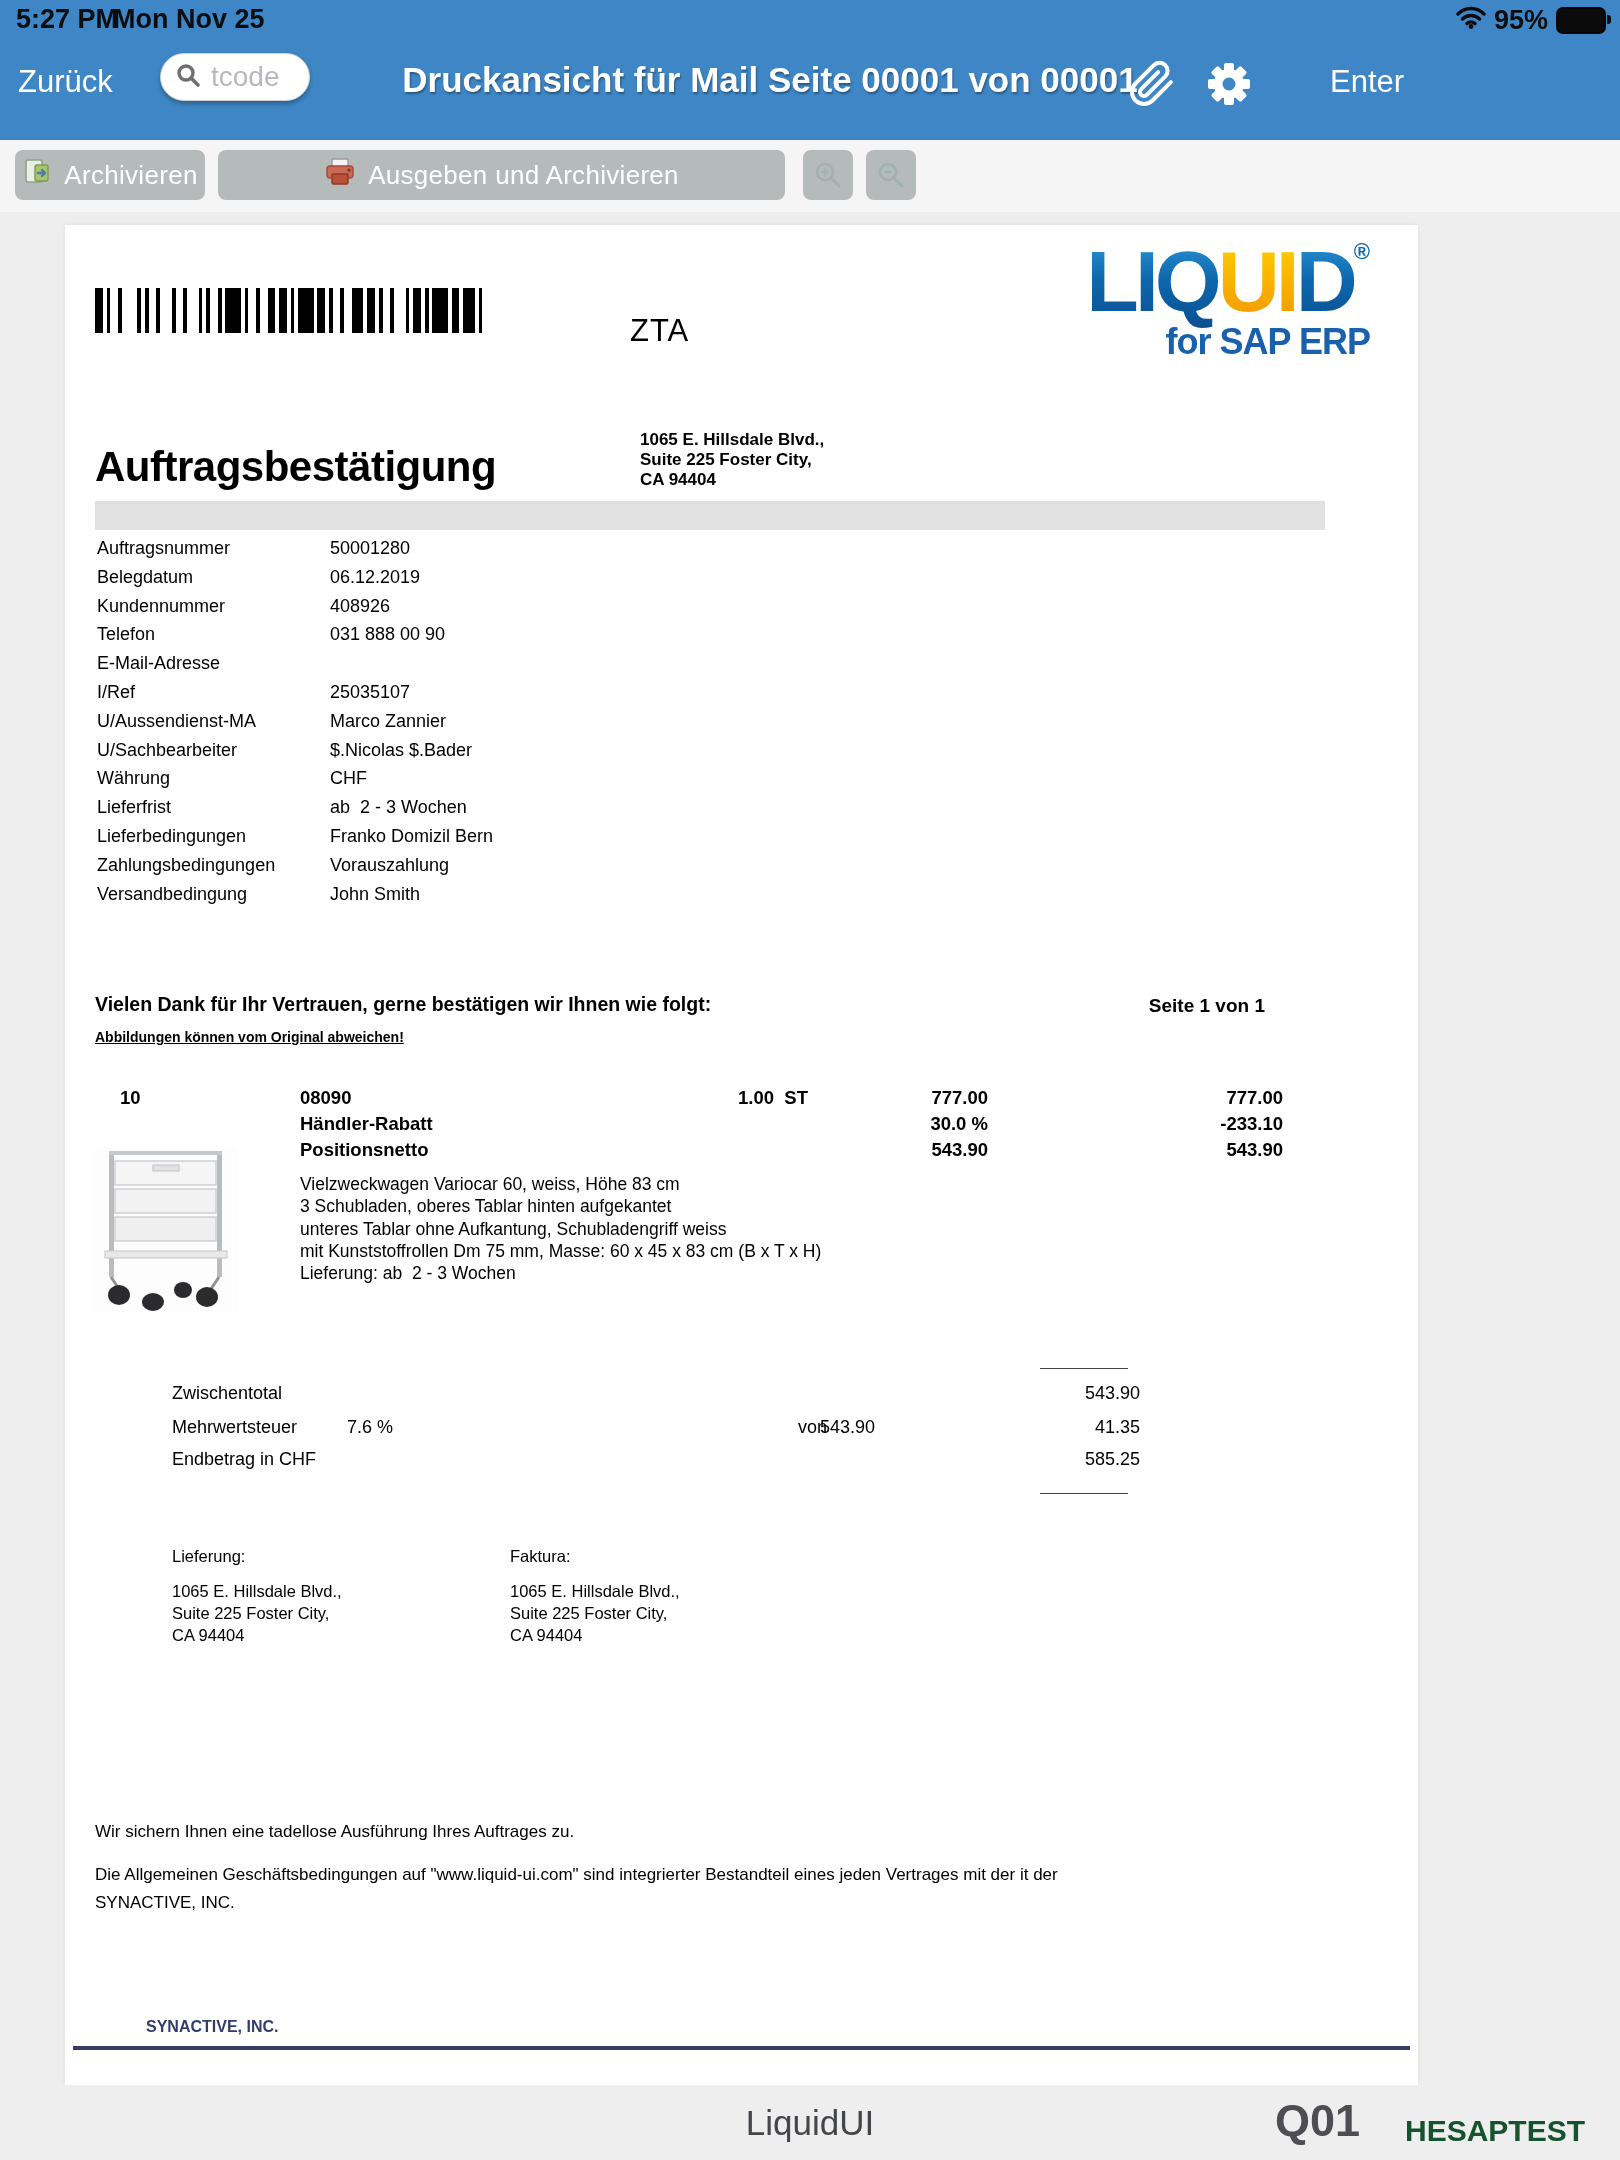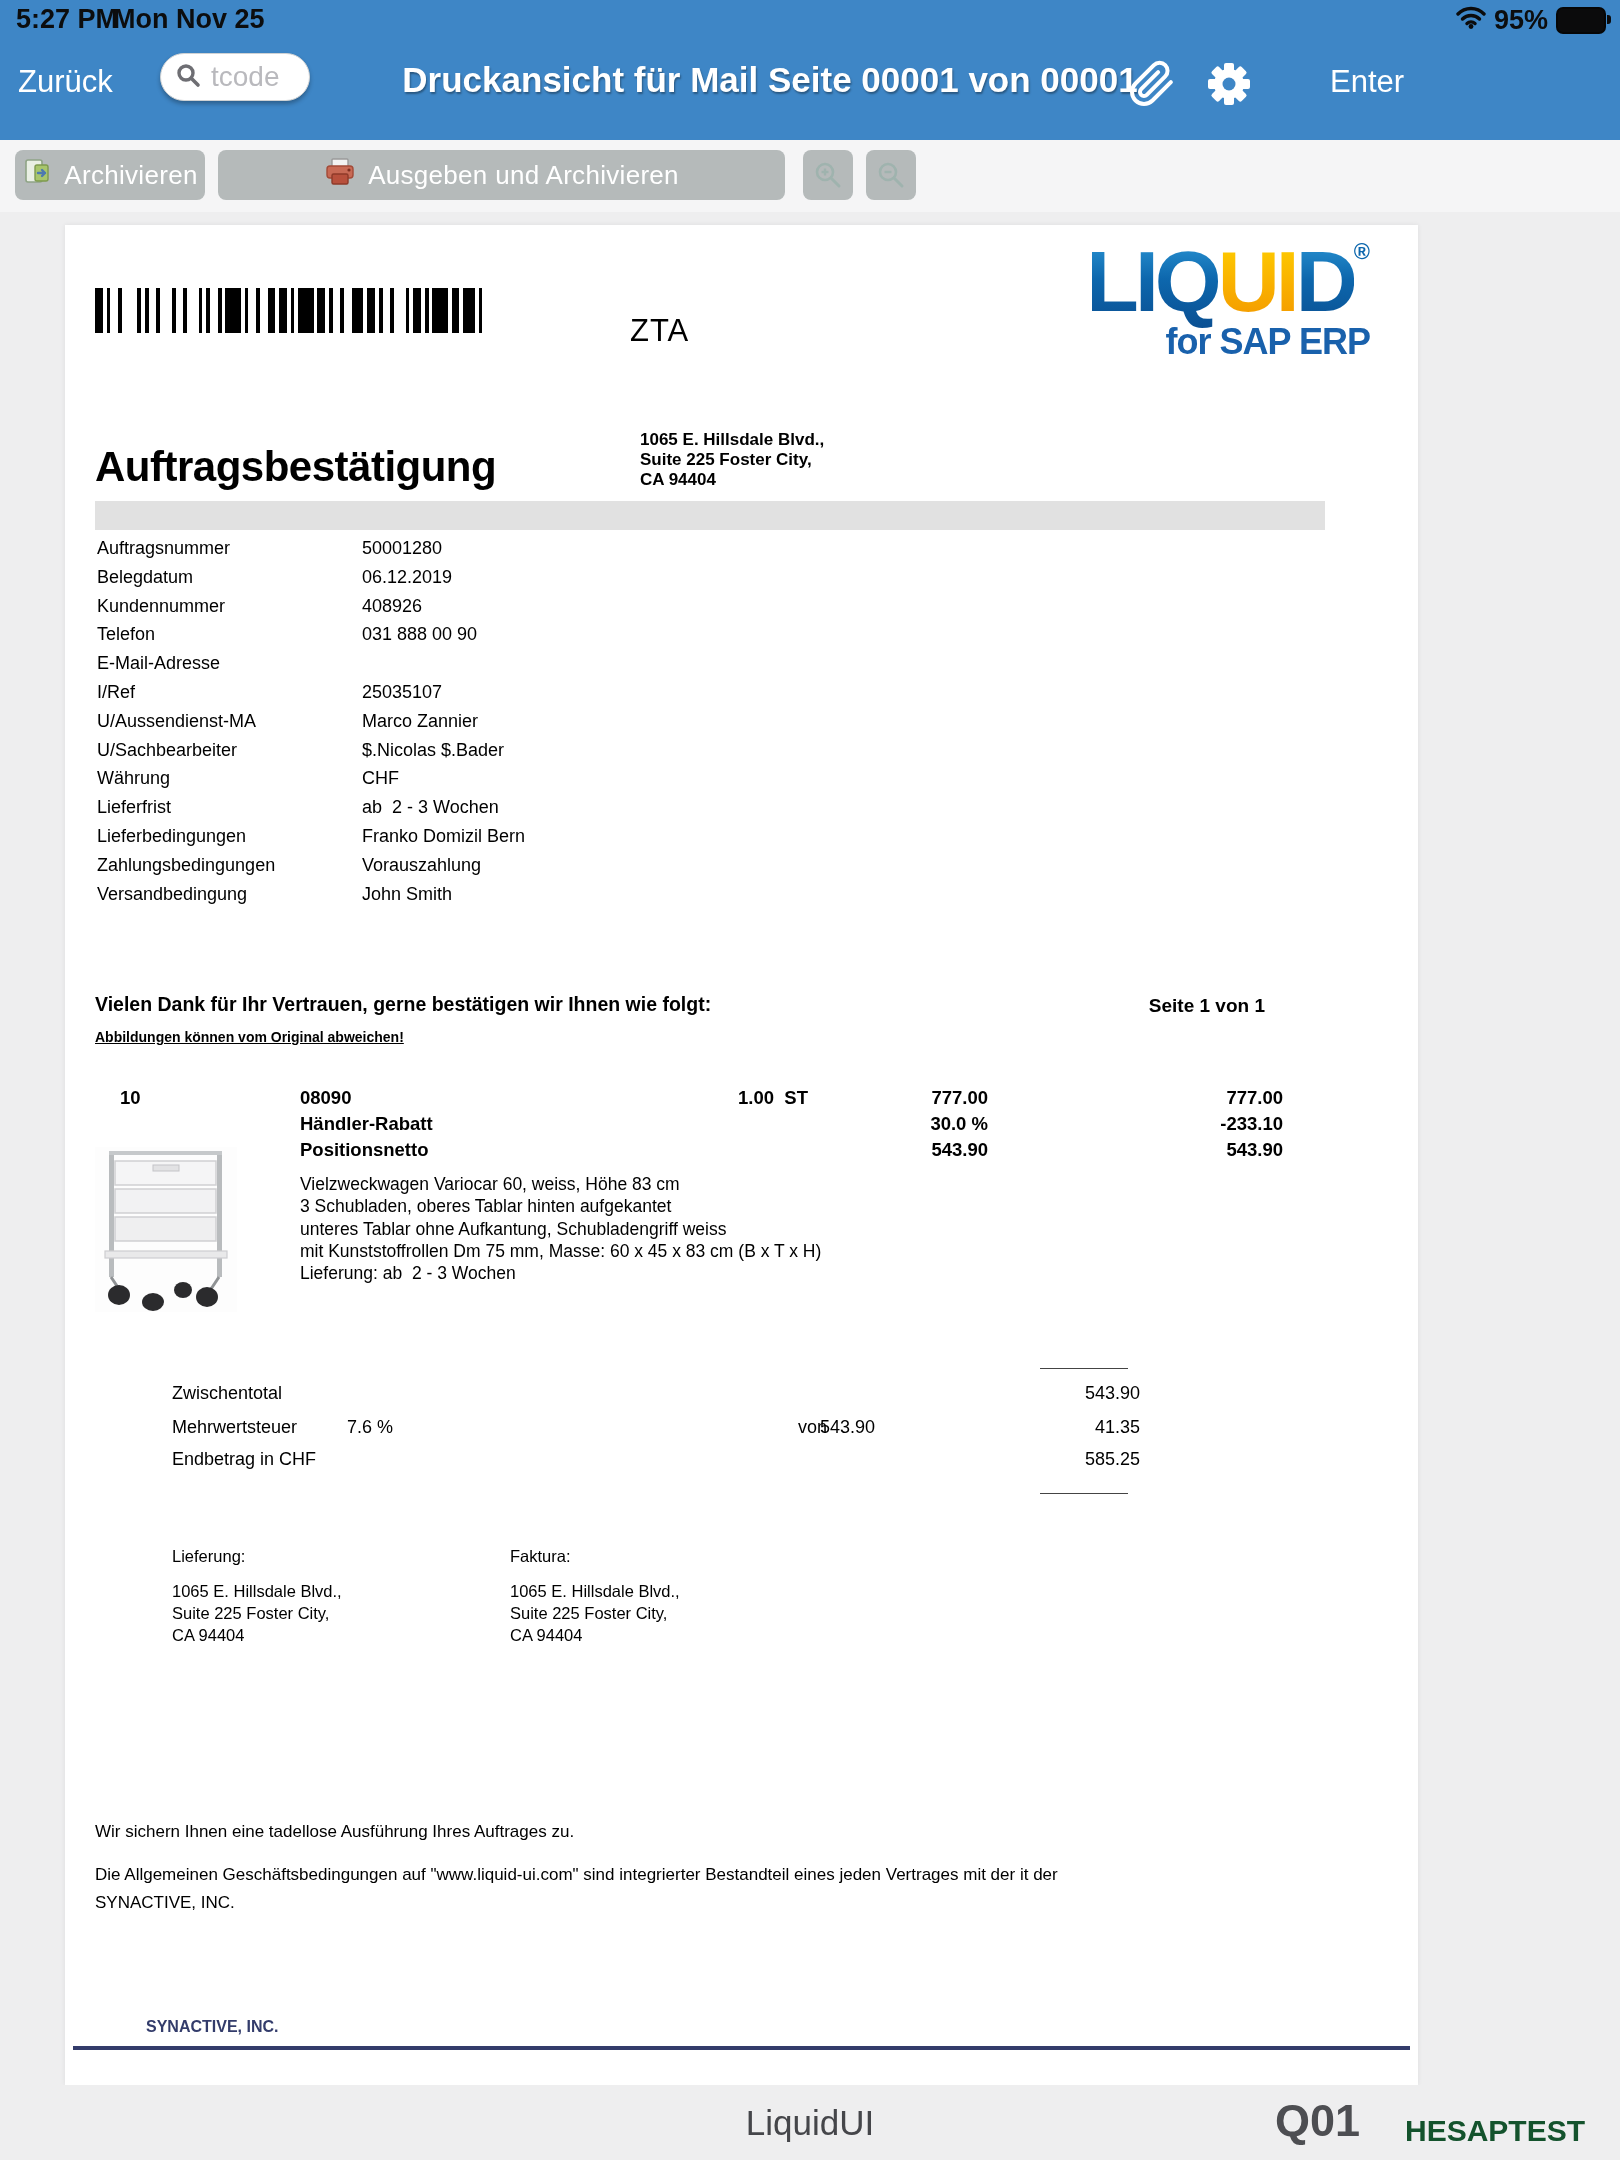--- a/index.html
+++ b/index.html
@@ -47,21 +47,21 @@
 
   
   .page{position:absolute;left:65px;top:225px;width:1353px;height:1860px;background:#fff;
     box-shadow:0 0 5px rgba(0,0,0,.07);color:#000;}
   .page .abs{position:absolute;}
   .doc-heading{left:30px;top:218px;font-size:42px;font-weight:bold;letter-spacing:-.5px;}
   .graybar{left:30px;top:276px;width:1230px;height:29px;background:#e1e1e1;}
   .addr-top{left:575px;top:205px;font-size:17px;font-weight:bold;line-height:20px;white-space:pre-line;}
 
   .fields{left:32px;top:313px;width:900px;font-size:18px;}
-  .frow{height:28.8px;display:flex;align-items:flex-start;gap:32px;}
+  .frow{height:28.8px;display:flex;align-items:flex-start;}
   .f-label{width:233px;flex:none;}
   .f-value{white-space:pre;}
 
   .thanks{left:30px;top:768px;font-size:19.5px;font-weight:bold;}
   .abbild{left:30px;top:804px;font-size:14px;font-weight:bold;text-decoration:underline;}
   .seite{top:770px;right:153px;font-size:19px;font-weight:bold;}
 
   .thead{left:30px;top:823px;width:1228px;height:31px;background:#e1e1e1;border:3px solid #000;
     box-sizing:border-box;font-size:19px;}
   .thead span{position:absolute;top:2px;}

